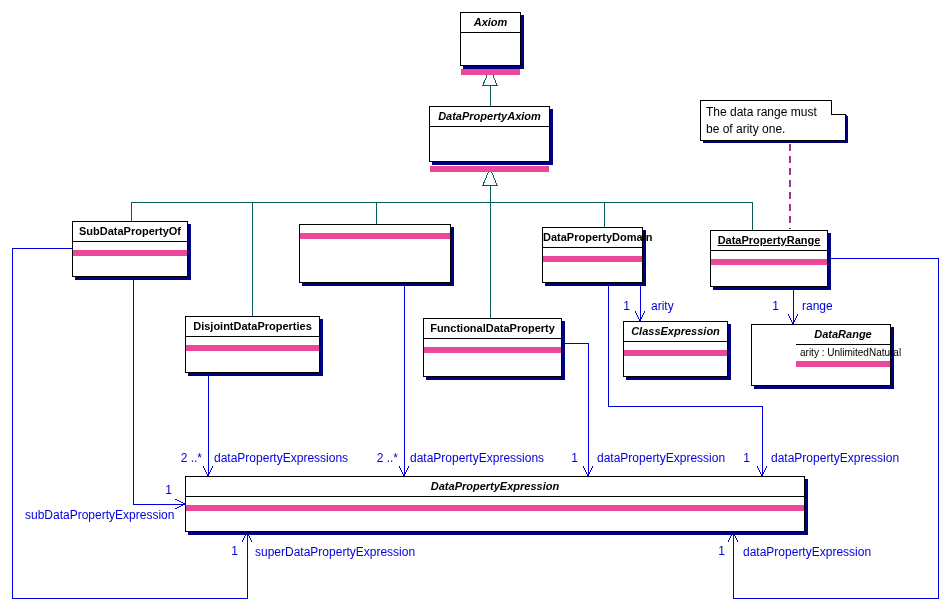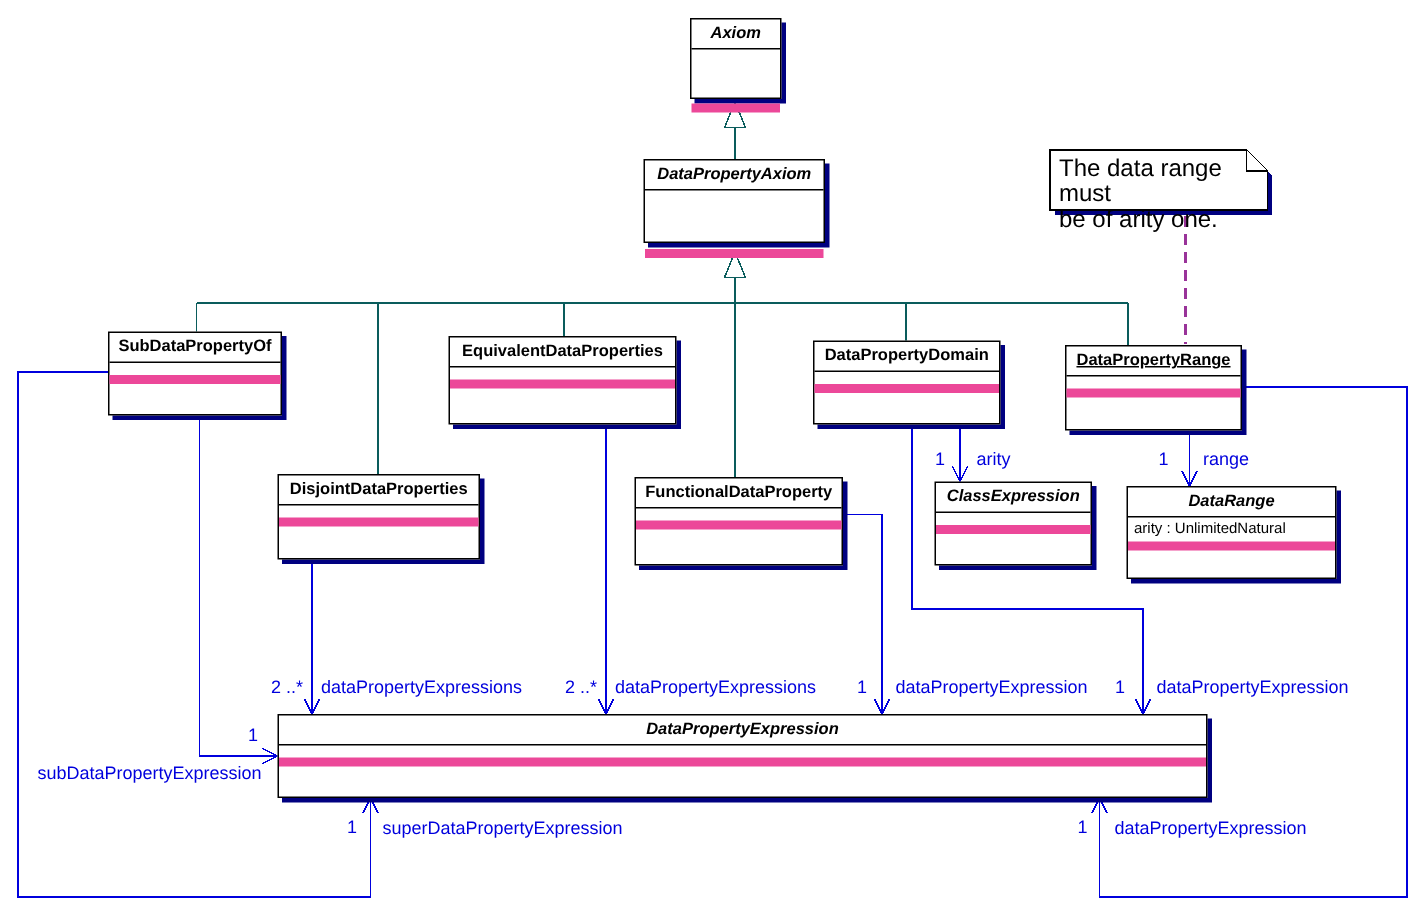--- a/index.html
+++ b/index.html
@@ -25,21 +25,21 @@
   }
   .uml-attrs.has-attr{height:16px;line-height:16px;}
   .uml-ops{flex:1 1 auto;}
   .lbl{
     position:absolute;color:#0000dd;font-size:12px;line-height:13px;
     white-space:nowrap;z-index:3;
   }
   .lbl.mult{text-align:right;}
   .note-text{
     position:absolute;left:706px;top:104px;width:128px;z-index:3;
-    font-size:16px;line-height:17px;color:#000;
+    font-size:12px;line-height:17px;color:#000;
   }
 </style>
 </head>
 <body>
 
 <div id="canvas">
 
   <svg id="edges" width="949" height="611" viewBox="0 0 949 611" xmlns="http://www.w3.org/2000/svg">
 
     <g>
@@ -109,26 +109,25 @@
     <div class="uml-ops"></div>
   </div>
 
   <div class="uml-class" style="left:72px;top:221px;width:116px;height:56px;">
     <div class="uml-title">SubDataPropertyOf</div>
     <div class="uml-attrs"></div>
     <div class="uml-ops"></div>
   </div>
 
   <div class="uml-class" style="left:299px;top:224px;width:152px;height:59px;">
-    <div class="uml-title">EquivalentDataProperties</div>
     <div class="uml-attrs"></div>
     <div class="uml-ops"></div>
   </div>
 
-  <div class="uml-class" style="left:542px;top:227px;width:125px;height:56px;">
+  <div class="uml-class" style="left:542px;top:227px;width:101px;height:56px;">
     <div class="uml-title">DataPropertyDomain</div>
     <div class="uml-attrs"></div>
     <div class="uml-ops"></div>
   </div>
 
   <div class="uml-class" style="left:710px;top:230px;width:118px;height:57px;text-decoration:underline;">
     <div class="uml-title">DataPropertyRange</div>
     <div class="uml-attrs"></div>
     <div class="uml-ops"></div>
   </div>
@@ -144,21 +143,21 @@
     <div class="uml-attrs"></div>
     <div class="uml-ops"></div>
   </div>
 
   <div class="uml-class abstract" style="left:623px;top:321px;width:105px;height:56px;">
     <div class="uml-title">ClassExpression</div>
     <div class="uml-attrs"></div>
     <div class="uml-ops"></div>
   </div>
 
-  <div class="uml-class abstract" style="left:751px;top:324px;width:140px;height:62px;">
+  <div class="uml-class abstract" style="left:751px;top:324px;width:140px;height:62px;padding-left:44px;">
     <div class="uml-title">DataRange</div>
     <div class="uml-attrs has-attr">arity : UnlimitedNatural</div>
     <div class="uml-ops"></div>
   </div>
 
   <div class="uml-class abstract" style="left:185px;top:476px;width:620px;height:56px;">
     <div class="uml-title">DataPropertyExpression</div>
     <div class="uml-attrs"></div>
     <div class="uml-ops"></div>
   </div>

